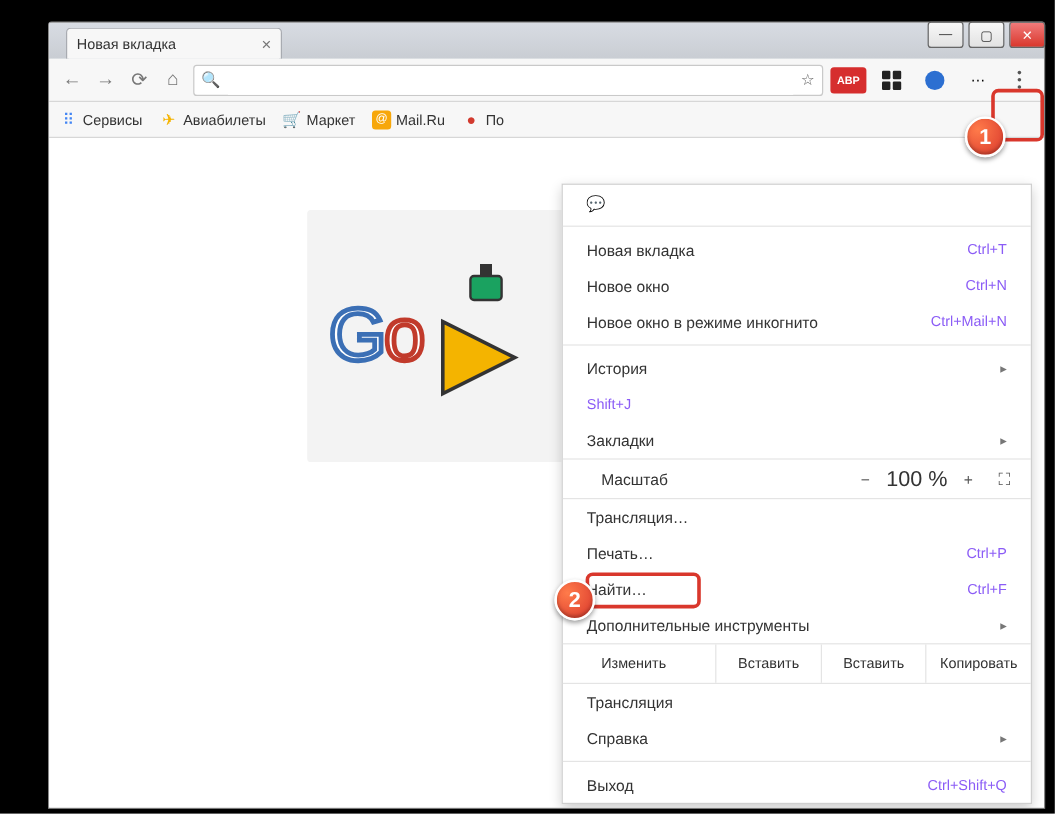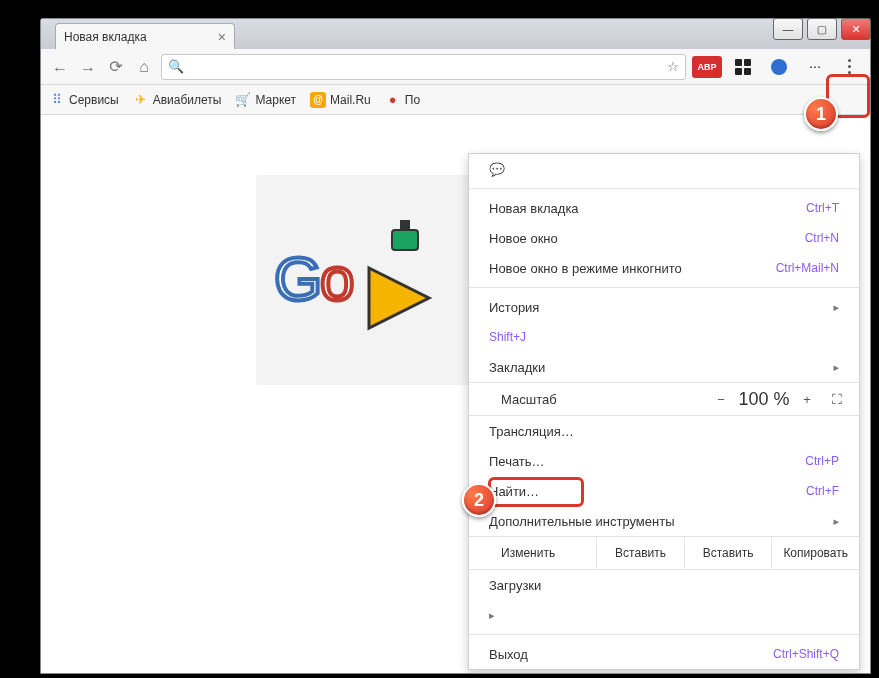--- a/index.html
+++ b/index.html
@@ -190,23 +190,24 @@
           <span class="mlabel">Дополнительные инструменты</span>
           <span class="marrow">▸</span>
         </div>
       <div class="medit">
         <div>Изменить</div>
         <div>Вставить</div>
         <div>Вставить</div>
         <div>Копировать</div>
       </div>
       <div class="mrow">
-          <span class="mlabel">Загрузки</span>
-        </div>
-      <div class="mrow">
+          <span class="mlabel">Трансляция</span>
+        </div>
+      <div class="mrow">
+          <span class="mlabel">Справка</span>
           <span class="marrow">▸</span>
         </div>
       <div class="msep"></div>
       <div class="mrow">
           <span class="mlabel">Выход</span>
           <span class="mshort">Ctrl+Shift+Q</span>
         </div>
     </div>
   </div>
 </div>

